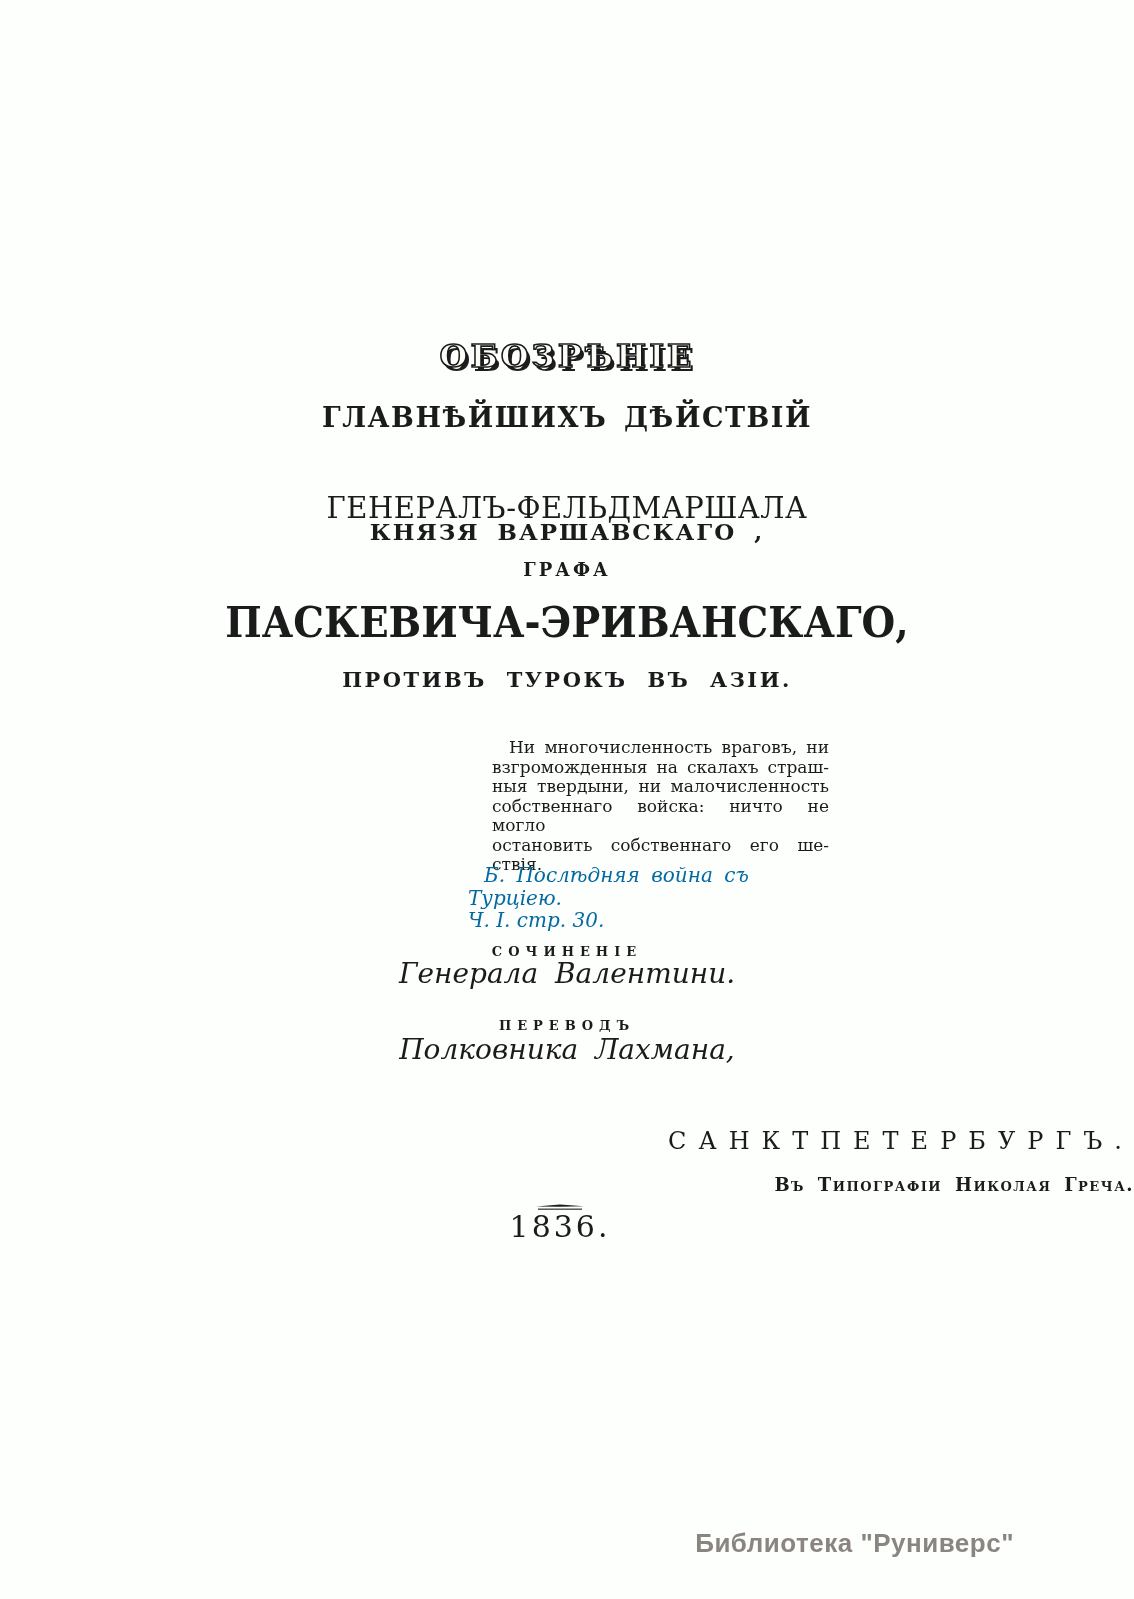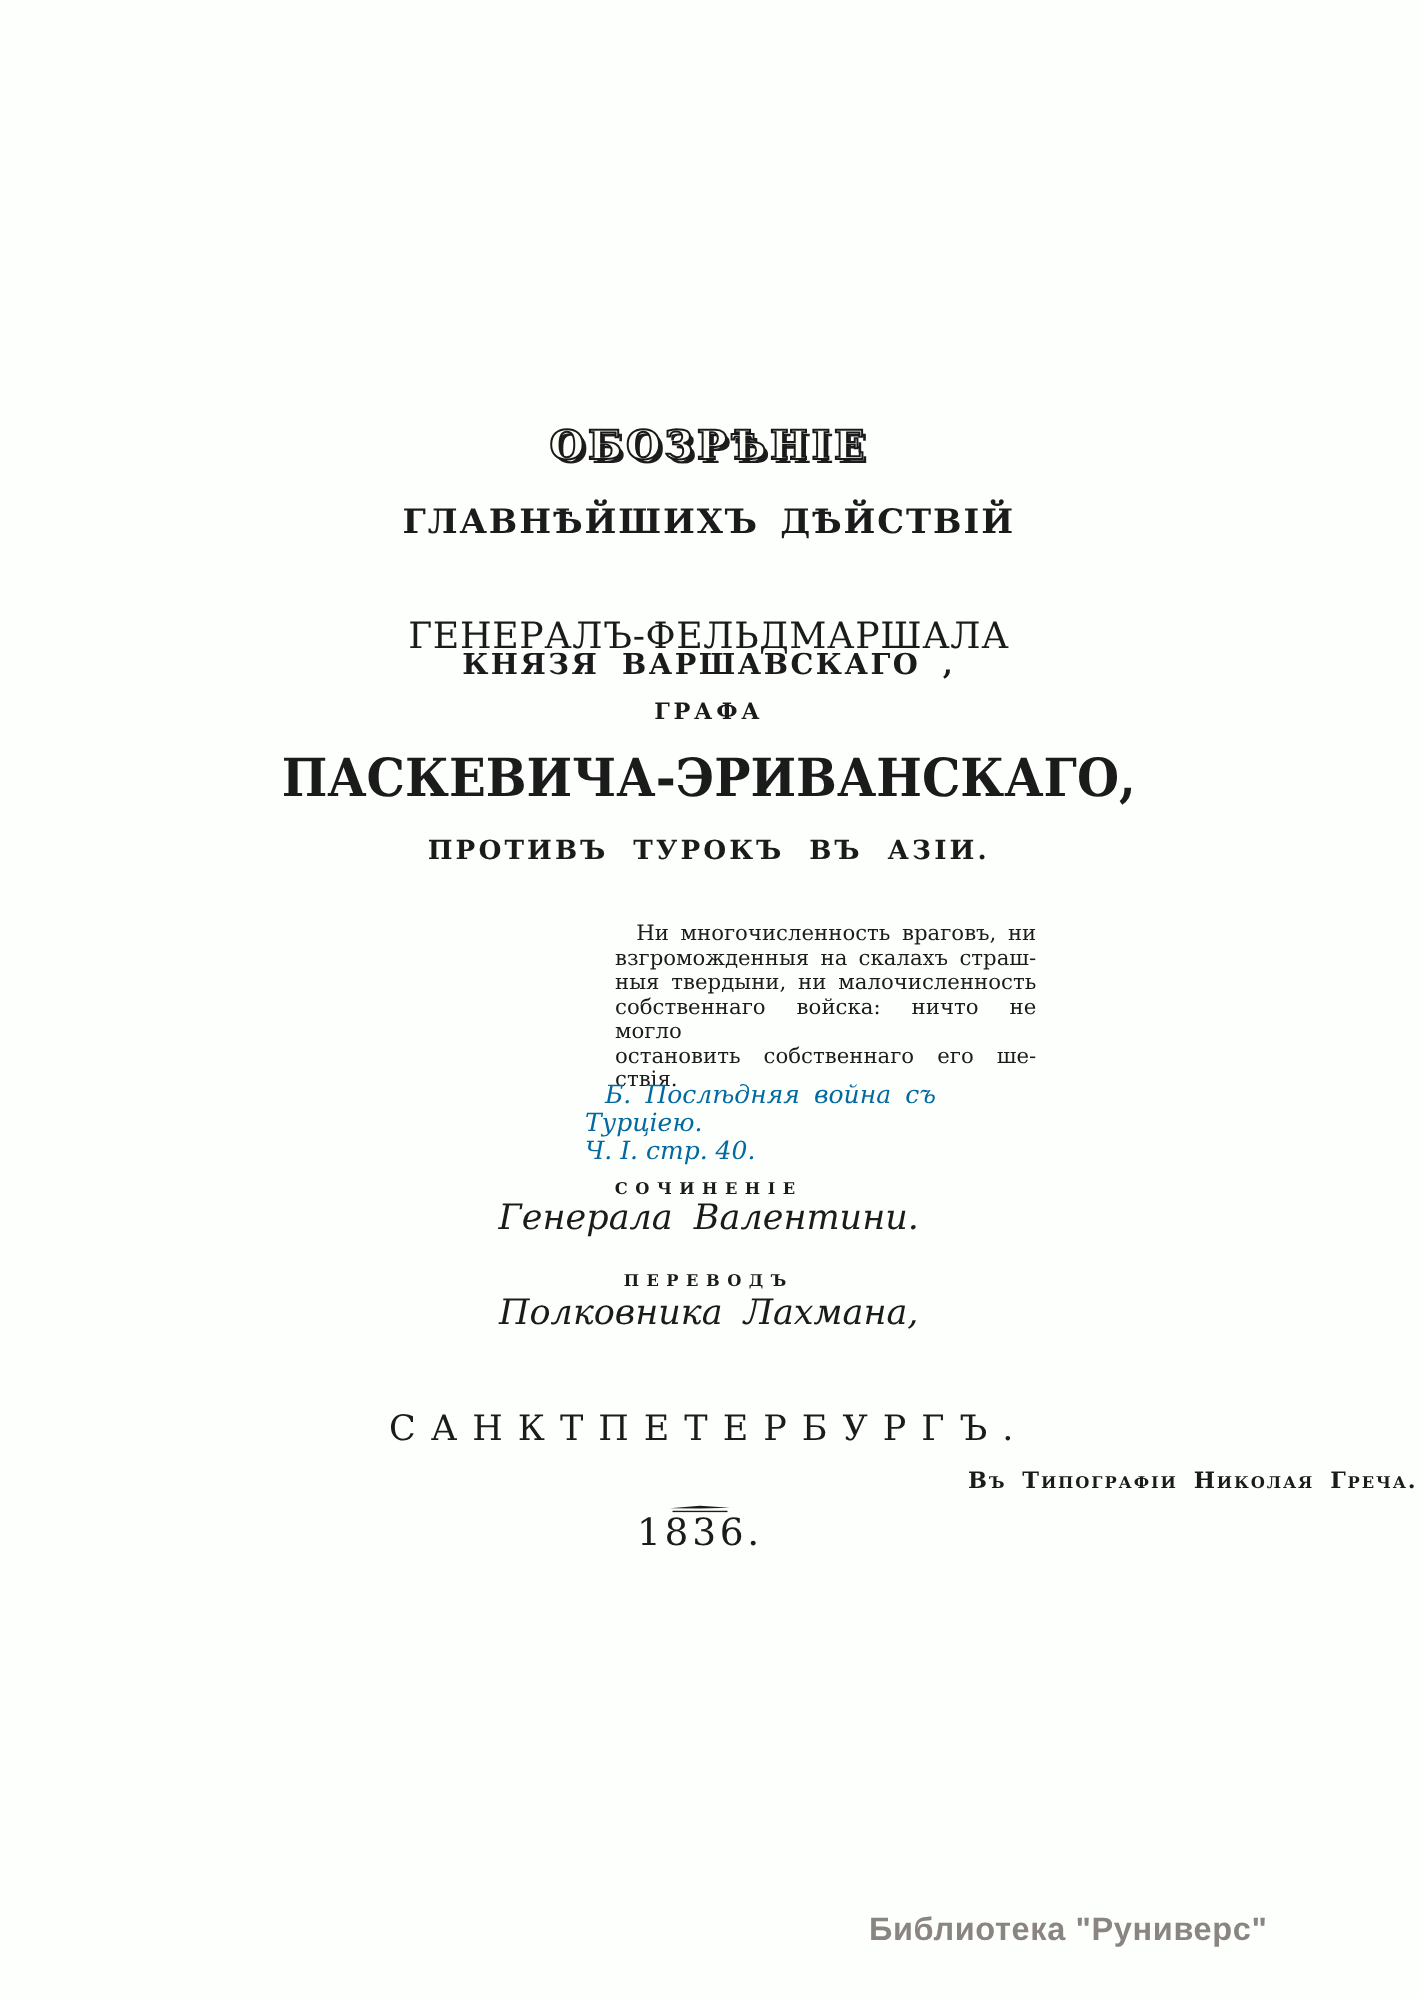--- a/index.html
+++ b/index.html
@@ -119,22 +119,23 @@
   .italic-name {
     font-style: italic;
     font-size: 28px;
     font-weight: 400;
     word-spacing: 8px;
   }
   .author-name { top: 960px; }
   .translator-name { top: 1036px; }
   .city-line {
     top: 1129px;
-    font-size: 28px;
+    font-size: 24px;
     letter-spacing: 12px;
+    text-align: right;
   }
   .printer-line {
     top: 1176px;
     font-size: 18px;
     font-weight: 600;
     font-variant: small-caps;
     letter-spacing: 1.5px;
     word-spacing: 5px;
     text-align: right;
   }
@@ -185,21 +186,21 @@
     <div class="eline first">Ни многочисленность враговъ, ни</div>
     <div class="eline">взгроможденныя на скалахъ страш-</div>
     <div class="eline">ныя твердыни, ни малочисленность</div>
     <div class="eline">собственнаго войска: ничто не могло</div>
     <div class="eline">остановить собственнаго его ше-</div>
     <div class="eline last">ствія.</div>
   </div>
 
   <div class="epigraph-source">
     <div class="sline first">Б. Послѣдняя война съ Турціею.</div>
-    <div class="sline">Ч. I. стр. 40.</div>
+    <div class="sline">Ч. I. стр. 30.</div>
   </div>
 
   <div class="l small-label composition-label">СОЧИНЕНІЕ</div>
 
   <div class="l italic-name author-name">Генерала Валентини.</div>
 
   <div class="l small-label translation-label">ПЕРЕВОДЪ</div>
 
   <div class="l italic-name translator-name">Полковника Лахмана,</div>
 

